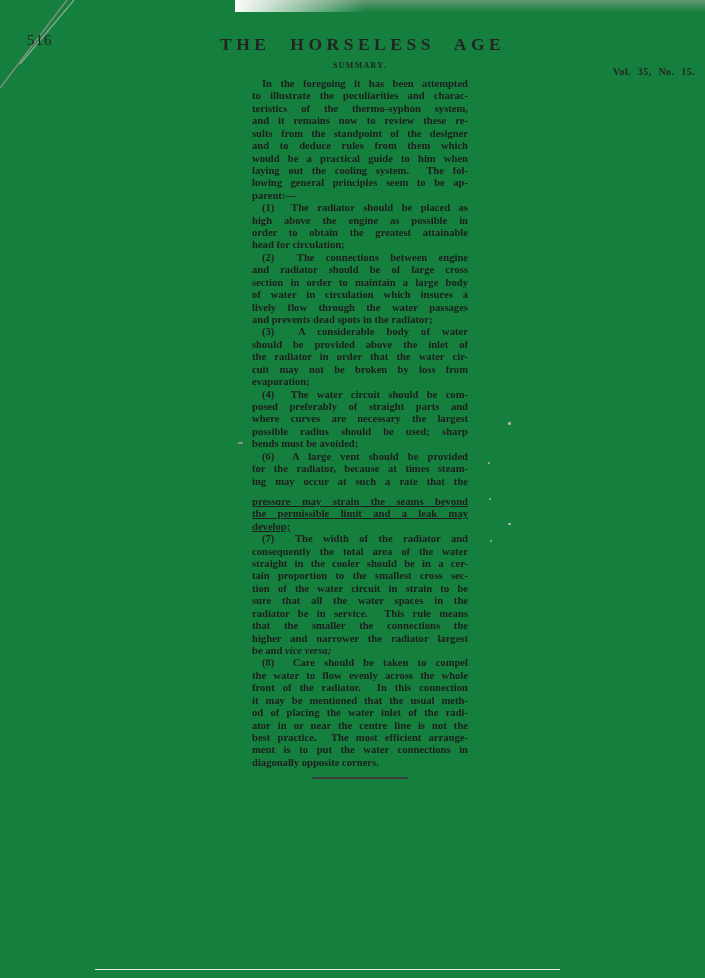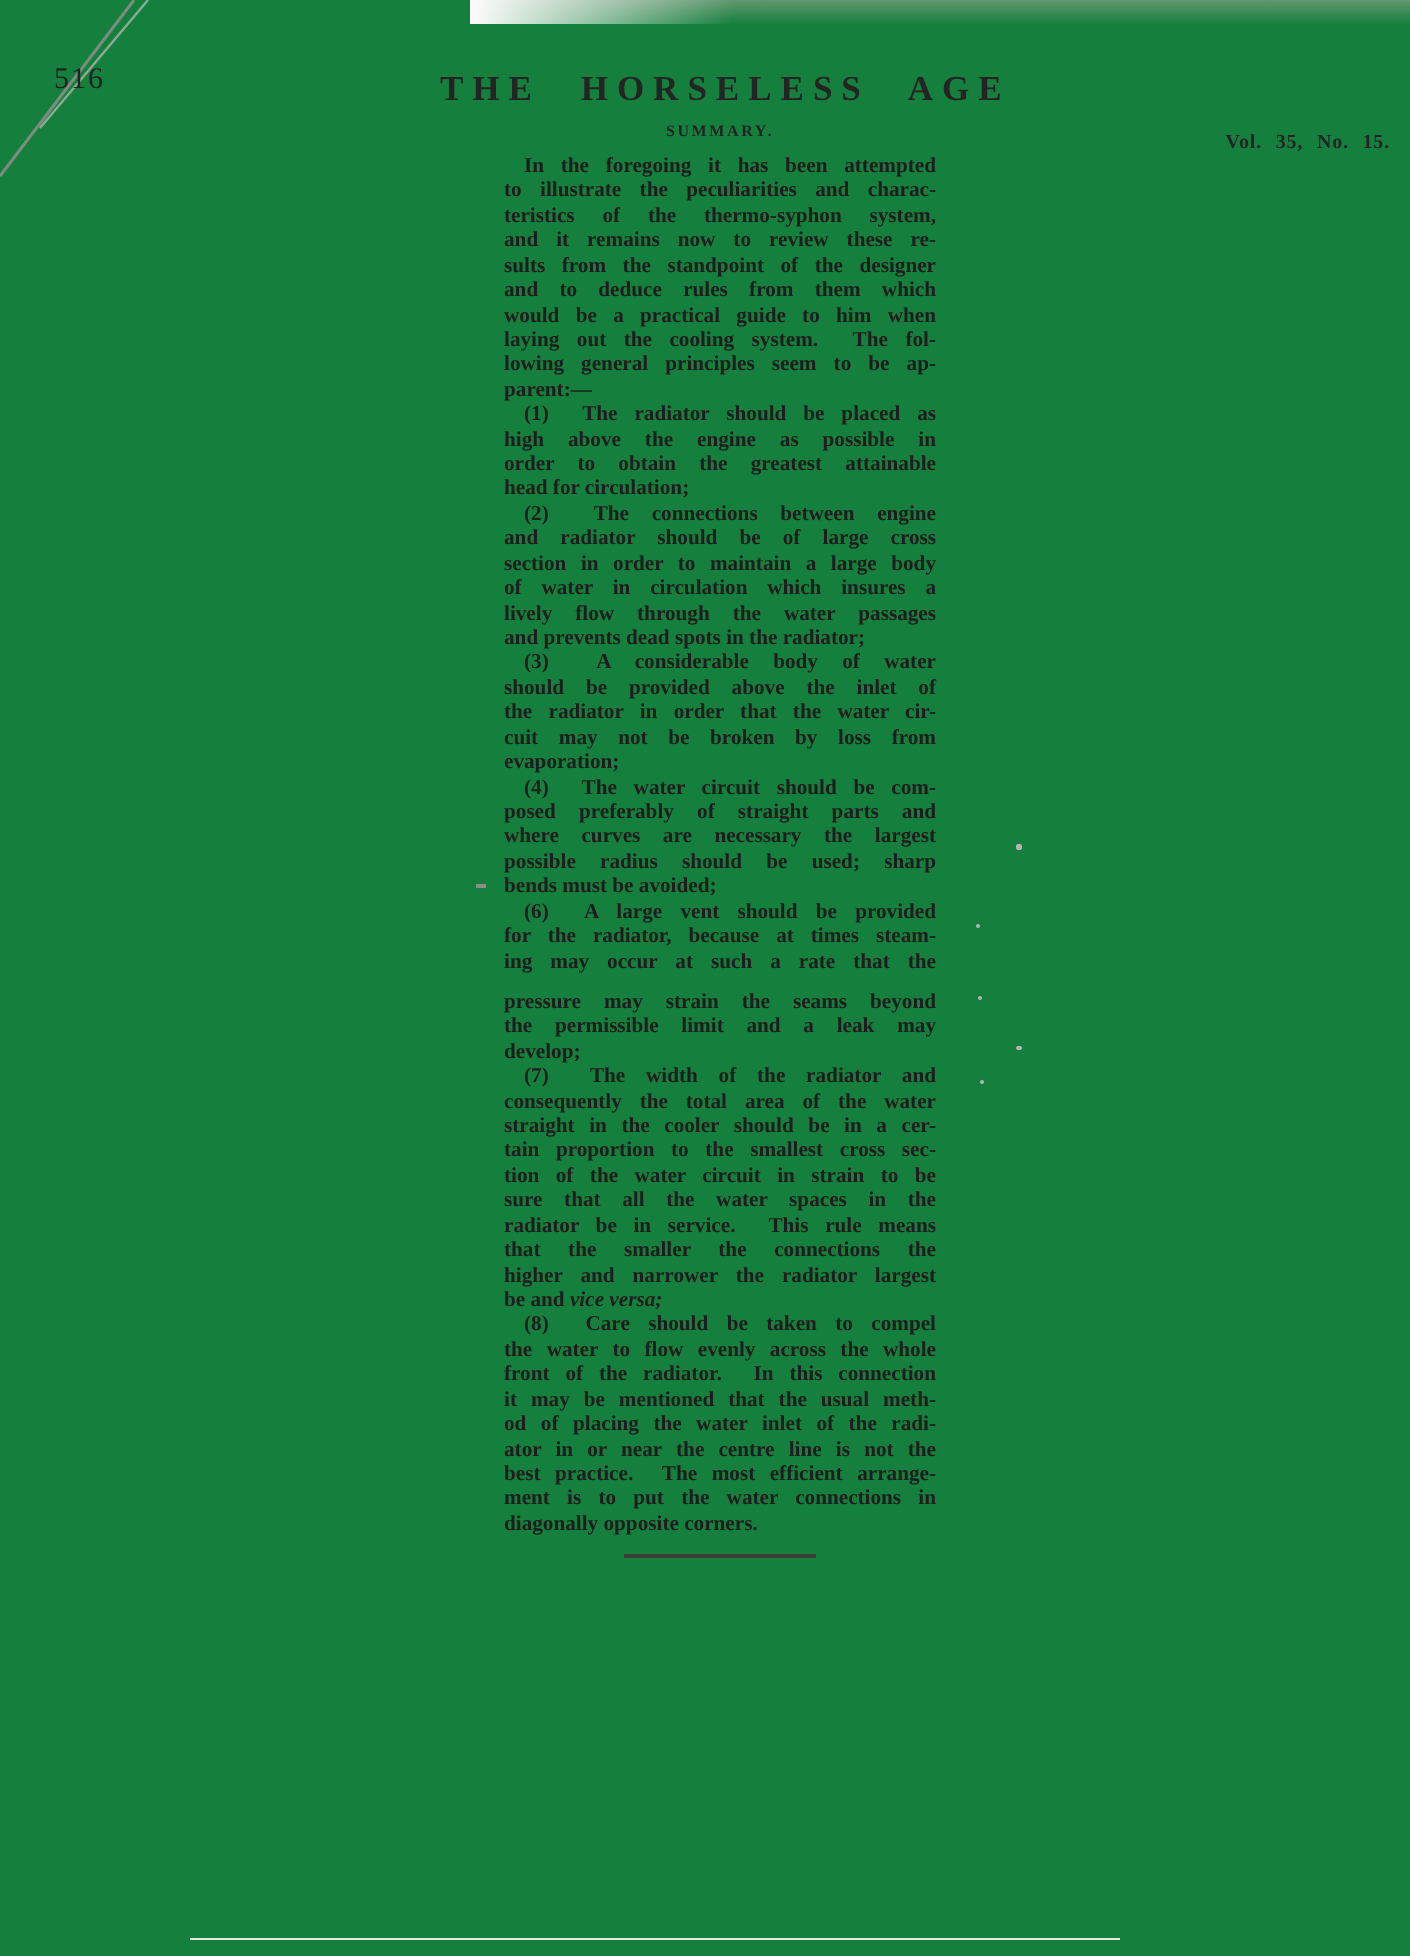--- a/index.html
+++ b/index.html
@@ -64,21 +64,21 @@
   .summary-heading {
     text-align: center;
     font-size: 8px; font-weight: 700; letter-spacing: 1.3px;
     color: #222;
     margin-bottom: 8px;
   }
   .article-body {
     font-size: 10.6px; line-height: 12.42px; font-weight: 700;
     color: #1d1d1d;
   }
-  .para.gap { margin-top: 8px; }
+  .para.gap { margin-top: 8px; text-decoration: underline; }
   .line {
     text-align: justify;
     text-align-last: justify;
     white-space: normal;
   }
   .line.first { text-indent: 10px; }
   .para.noindent .line.first { text-indent: 0; }
   .line.end { text-align-last: left; }
   .para.continues .line.end { text-align-last: justify; }
   .line em { font-style: italic; }

